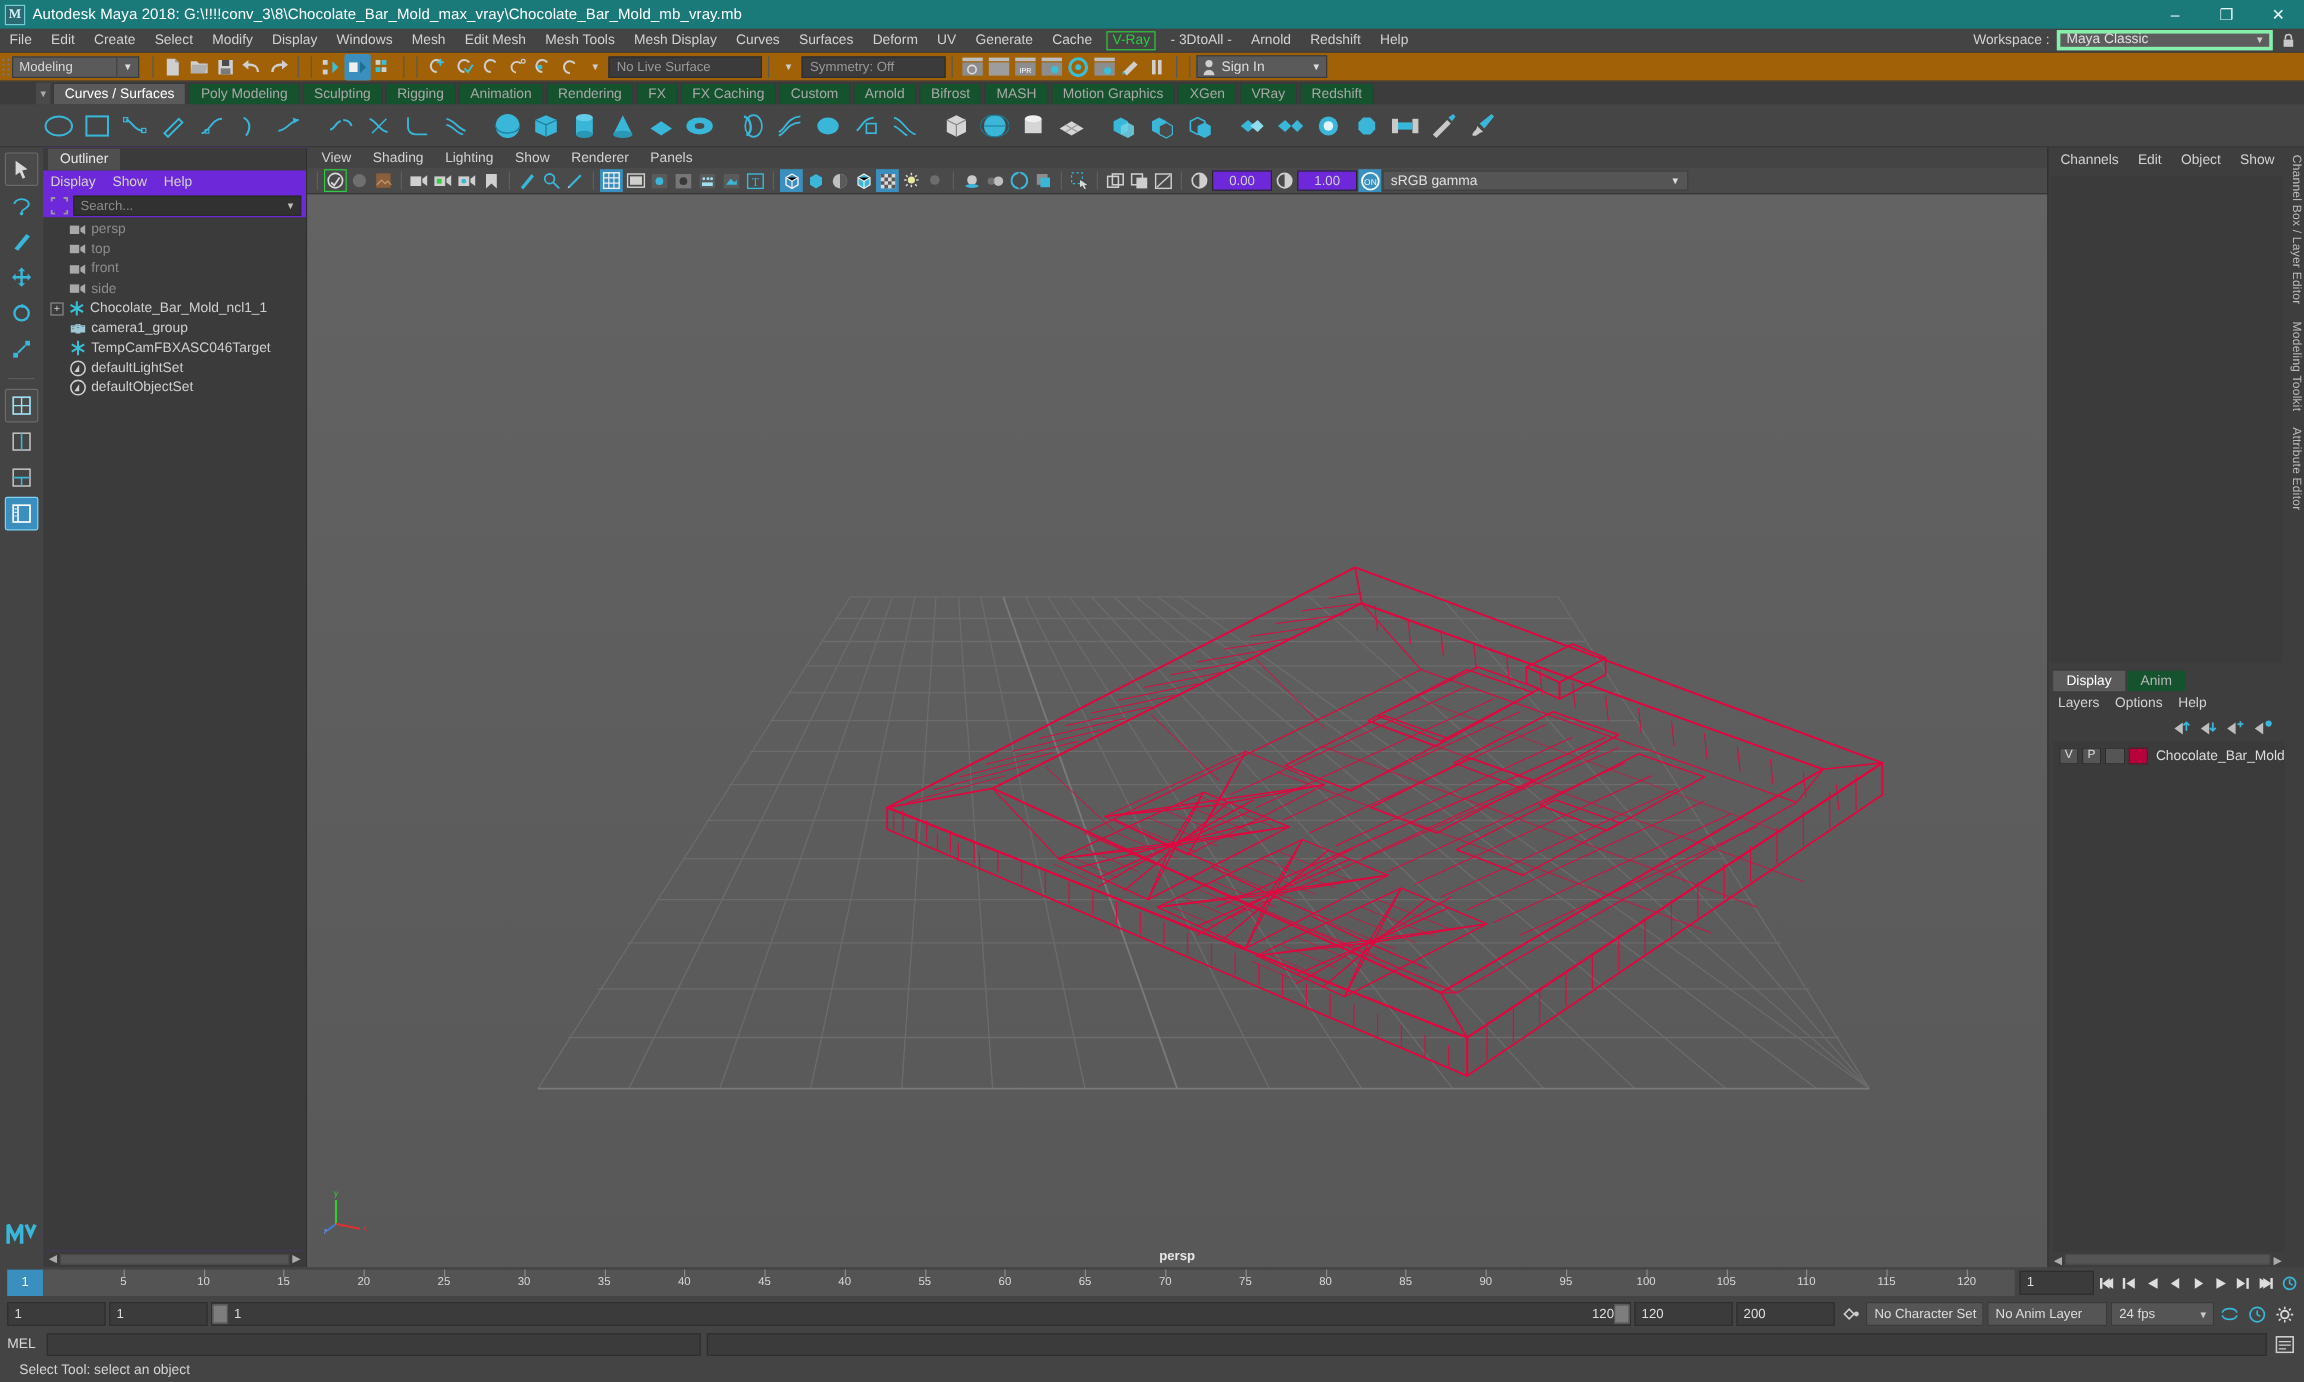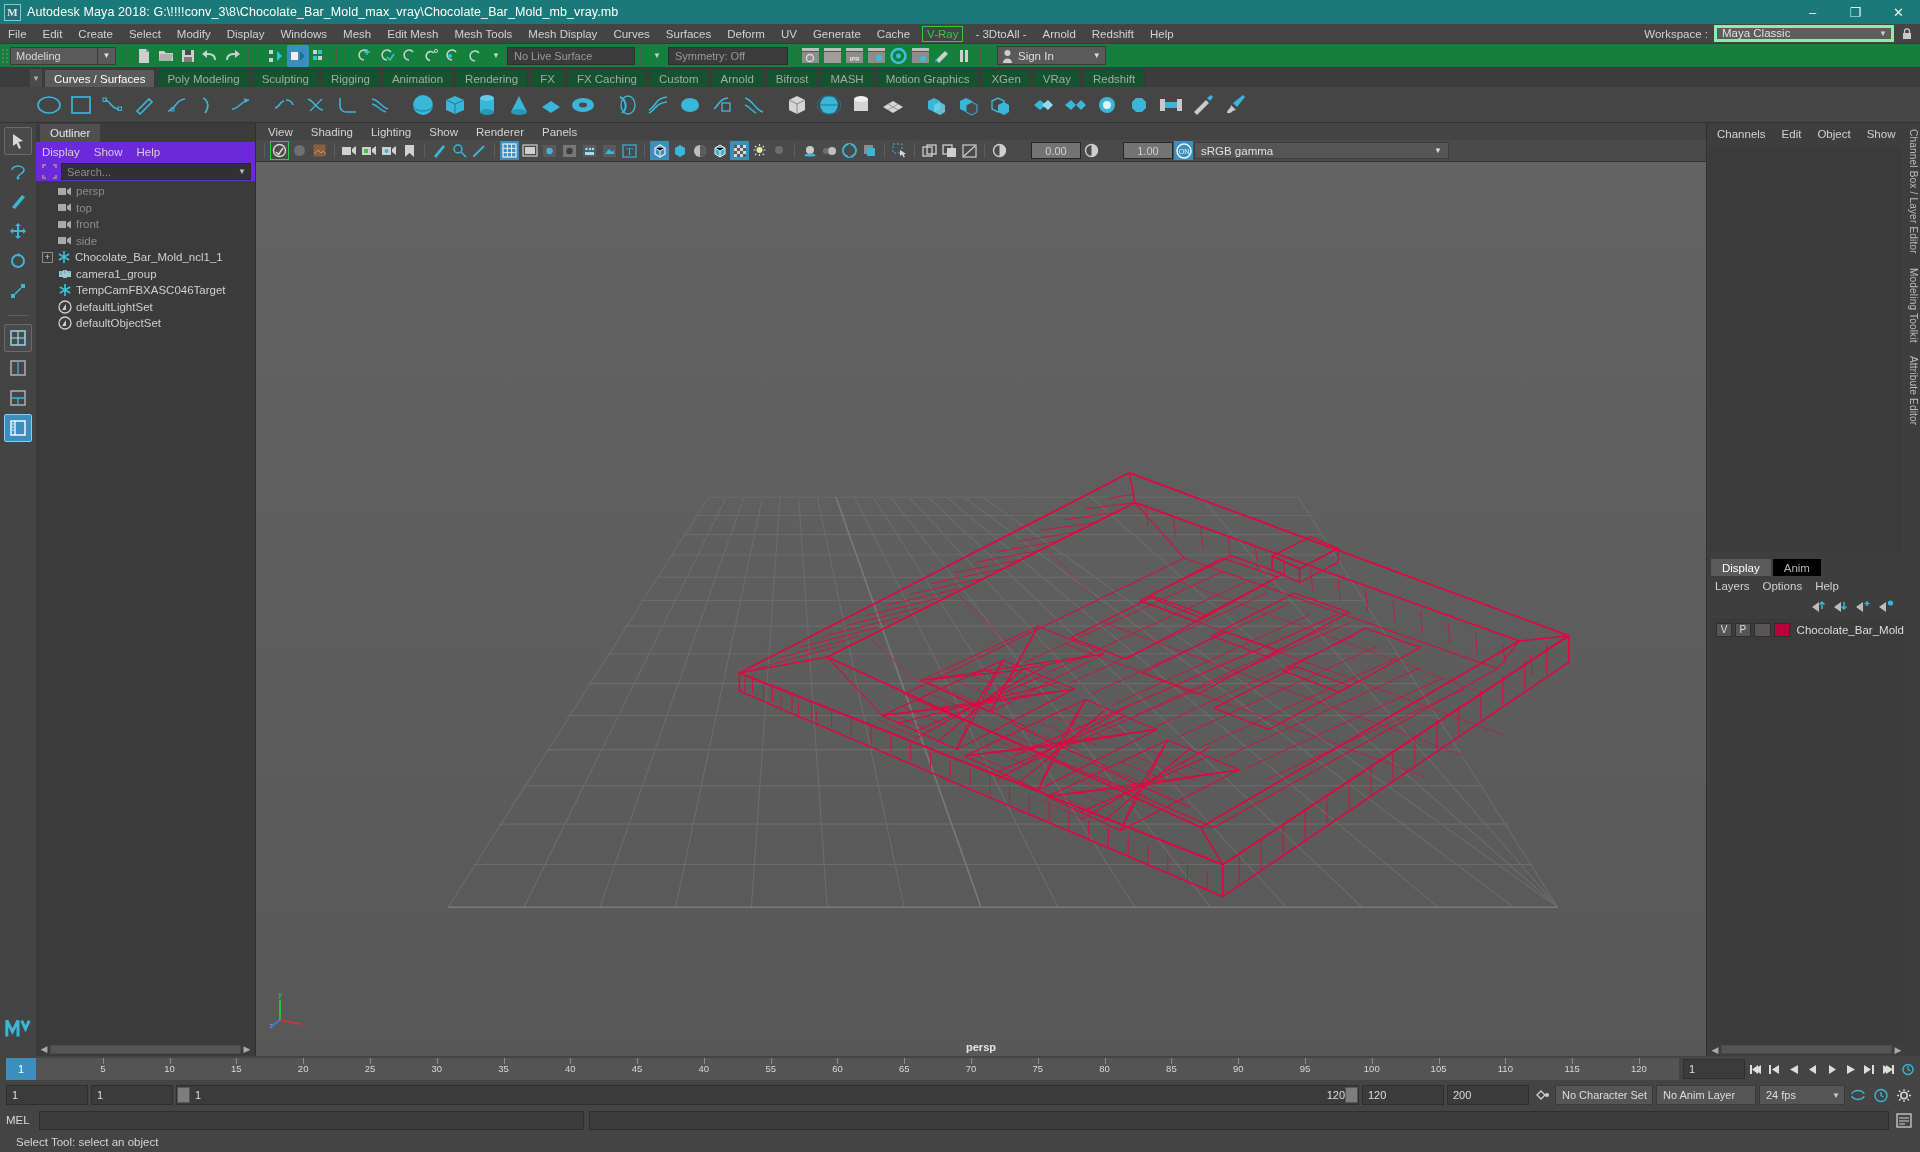--- a/index.html
+++ b/index.html
@@ -48,21 +48,21 @@
   .ws-select {
     width: 180px; height: 17px; background: #5d5d5d; border: 3px solid #86efac;
     color: #e0e0e0; font-size: 11.5px; padding-left: 5px; line-height: 15px;
     display:flex; align-items:center; justify-content: space-between;
   }
   .ws-select .cv { font-size: 8px; color: #ccc; padding-right: 4px; }
   .ws-lockicon { width: 18px; height: 18px; margin-left: 4px; display:flex; align-items:center; justify-content:center; }
 
   
   .toolbar {
-    height: 24px; flex: 0 0 24px; background: #15803d;
+    height: 24px; flex: 0 0 24px; background: #a16207;
     display: flex; align-items: center; border-bottom: 1px solid #3a3a3a;
   }
   .grip { width: 10px; height: 22px; display: flex; align-items: center; justify-content: center; }
   .grip i { display:block; width:2px; height:2px; background:#777; margin:1px; border-radius:50%;}
   .gripwrap{display:flex;flex-direction:column;}
   .gripcol{display:flex;}
   .mode-select {
     width: 88px; height: 18px; background: #5a5a5a; border: 1px solid #3b3b3b;
     color: #d8d8d8; font-size: 11px; display: flex; align-items: center; padding-left: 5px;
     margin-right: 0px;
@@ -152,38 +152,38 @@
 
   
   .viewpanel { flex: 1 1 auto; display: flex; flex-direction: column; min-width: 0; background: #444; }
   .vp-menu { height: 18px; background: #444; display: flex; align-items: center; padding-left: 12px; gap: 18px; }
   .vp-menu span { color: #d2d2d2; font-size: 11.5px; }
   .vp-bar { height: 22px; background: #4a4a4a; display: flex; align-items: center; padding-left: 4px; gap: 1px; border-bottom:1px solid #333;}
   .vpic { width: 19px; height: 19px; display: flex; align-items: center; justify-content: center; }
   .vpic.on { background: #3b8fbf; }
   .vpic.frame { border: 1px solid #2ecc40; }
   .vpsep { width: 1px; height: 15px; background: #5e5e5e; margin: 0 4px; }
-  .vpfield { width: 50px; height: 17px; background: #737373; border: 1px solid #262626;
-             color: #cfcfcf; font-size: 11px; display: flex; align-items: center; justify-content: center; margin-left: 21px; }
+  .vpfield { width: 50px; height: 17px; background: #6d28d9; border: 1px solid #262626;
+             color: #cfcfcf; font-size: 11px; display: flex; align-items: center; justify-content: center; }
   .vpgamma { width: 255px; height: 17px; background: #555; border: 1px solid #3e3e3e;
              color: #e0e0e0; font-size: 11.5px; display: flex; align-items: center; padding-left: 6px;
              justify-content: space-between; }
   .vp-canvas { flex: 1 1 auto; position: relative; overflow: hidden; background: #5c5c5c; }
   .vp-camlabel { position: absolute; bottom: 3px; left: 0; right: 0; text-align: center;
                  color: #e6e6e6; font-size: 11px; font-weight: bold; }
   .axis-gizmo { position: absolute; left: 14px; bottom: 28px; width: 40px; height: 40px; }
 
   
   .rightpanel { width: 200px; flex: 0 0 200px; background: #3e3e3e; display: flex; flex-direction: column; border-left: 1px solid #2f2f2f;}
   .rp-menu { height: 22px; display: flex; align-items: center; gap: 16px; padding-left: 10px; }
   .rp-menu span { color: #d2d2d2; font-size: 11.5px; }
   .rp-channelbox { flex: 1 1 auto; background: #3b3b3b; margin: 2px 4px 0 2px; }
   .rp-split { height: 6px; background: #3e3e3e; }
   .rp-layertabs { height: 18px; display: flex; align-items: flex-end; padding-left: 4px; gap: 2px; }
-  .rp-ltab { height: 17px; padding: 0 11px; font-size: 11.5px; color: #b6b6b6; background: #000000;
+  .rp-ltab { height: 17px; padding: 0 11px; font-size: 11.5px; color: #b6b6b6; background: #14532d;
              display: flex; align-items: center; }
   .rp-ltab.active { background: #5a5a5a; color: #fff; }
   .rp-layermenu { height: 19px; display: flex; align-items: center; gap: 13px; padding-left: 8px; }
   .rp-layermenu span { color: #d2d2d2; font-size: 11.5px; }
   .rp-layerbtns { height: 20px; display: flex; align-items: center; justify-content: flex-end; gap: 7px; padding-right: 12px; }
   .rp-layerlist { flex: 1 1 auto; background: #3b3b3b; margin: 3px 2px 0 4px; padding-top: 3px; }
   .layerrow { height: 17px; display: flex; align-items: center; gap: 3px; padding-left: 5px; background: #3b3b3b; }
   .lbox { width: 20px; height: 14px; background: #555; border: 1px solid #2e2e2e; color: #ddd;
           font-size: 10px; display: flex; align-items: center; justify-content: center; }
   .lbox.empty { width: 22px; }

